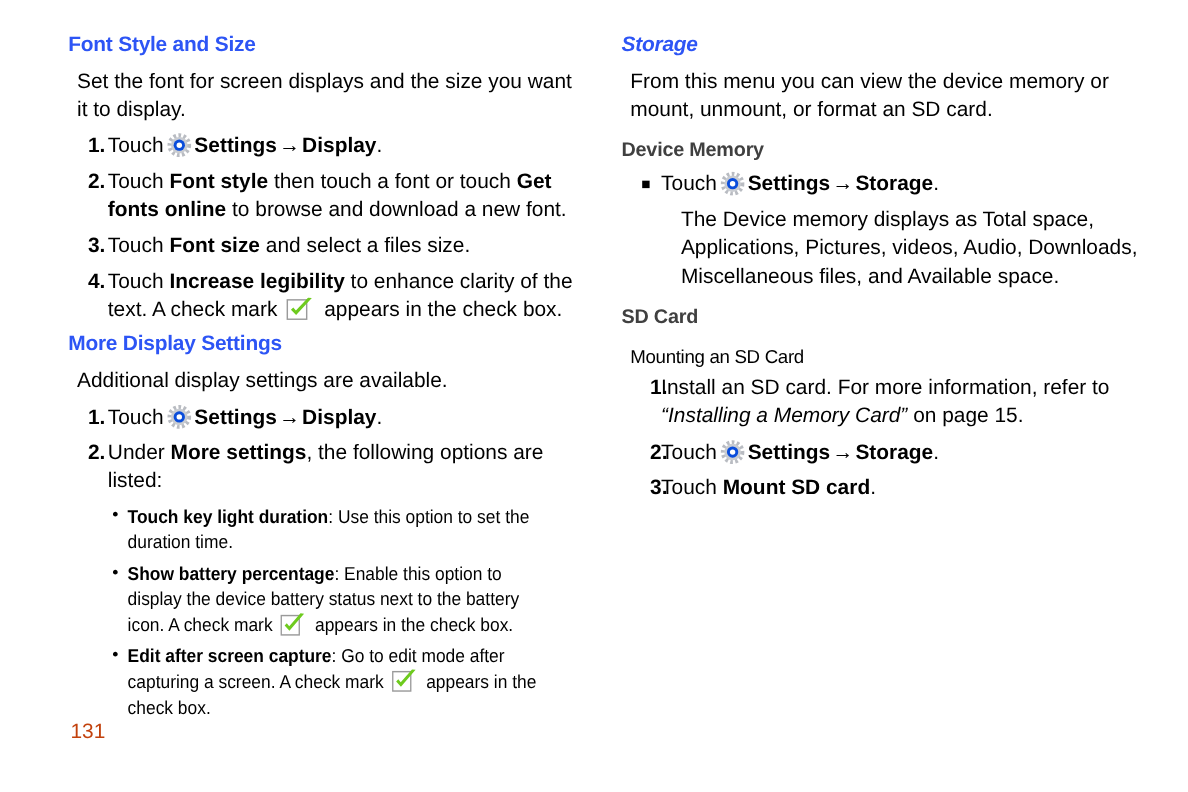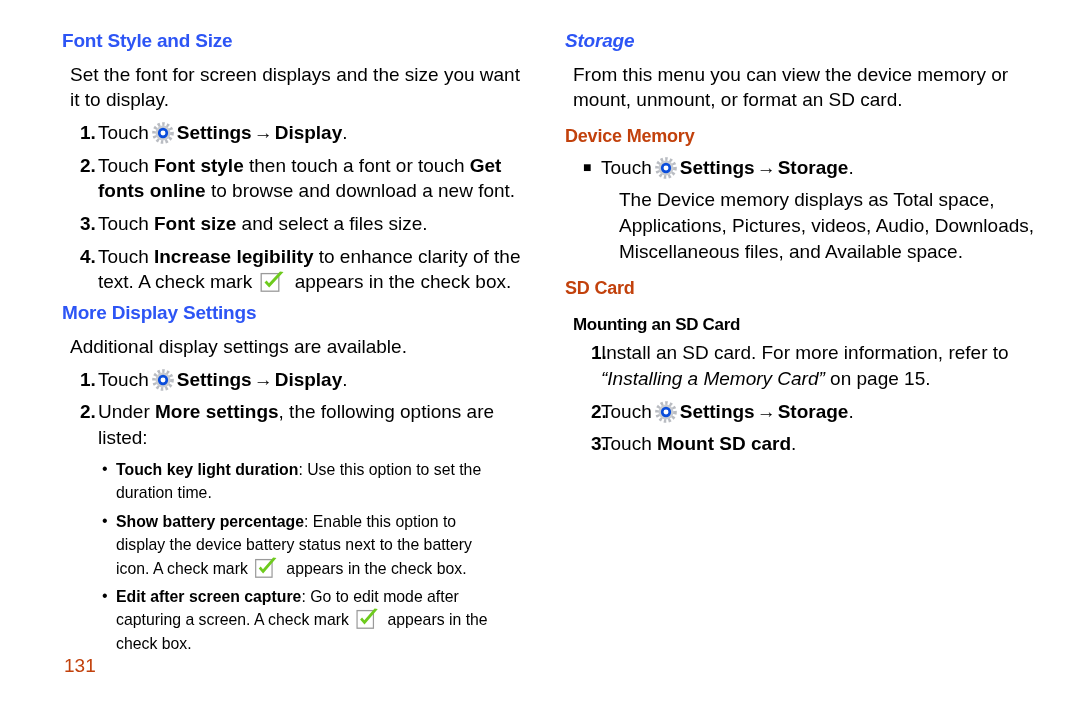--- a/index.html
+++ b/index.html
@@ -35,28 +35,28 @@
     font-weight: bold;
     color: #2d55f5;
     margin: 0 0 10px 0;
     letter-spacing: -0.2px;
     line-height: 1.15;
   }
   h2.blue-head.italic { font-style: italic; }
   h3.blue-sub {
     font-size: 18px;
     font-weight: bold;
-    color: #c2410c;
+    color: #404040;
     margin: 14px 0 8px 0;
     letter-spacing: -0.2px;
     line-height: 1.15;
   }
   h3.black-sub {
     font-size: 17px;
-    font-weight: bold;
+    font-weight: normal;
     color: #000;
     margin: 16px 0 6px 0;
     letter-spacing: -0.3px;
     line-height: 1.15;
   }
 
   
   p.body {
     font-size: 19px;
     line-height: 1.32;

